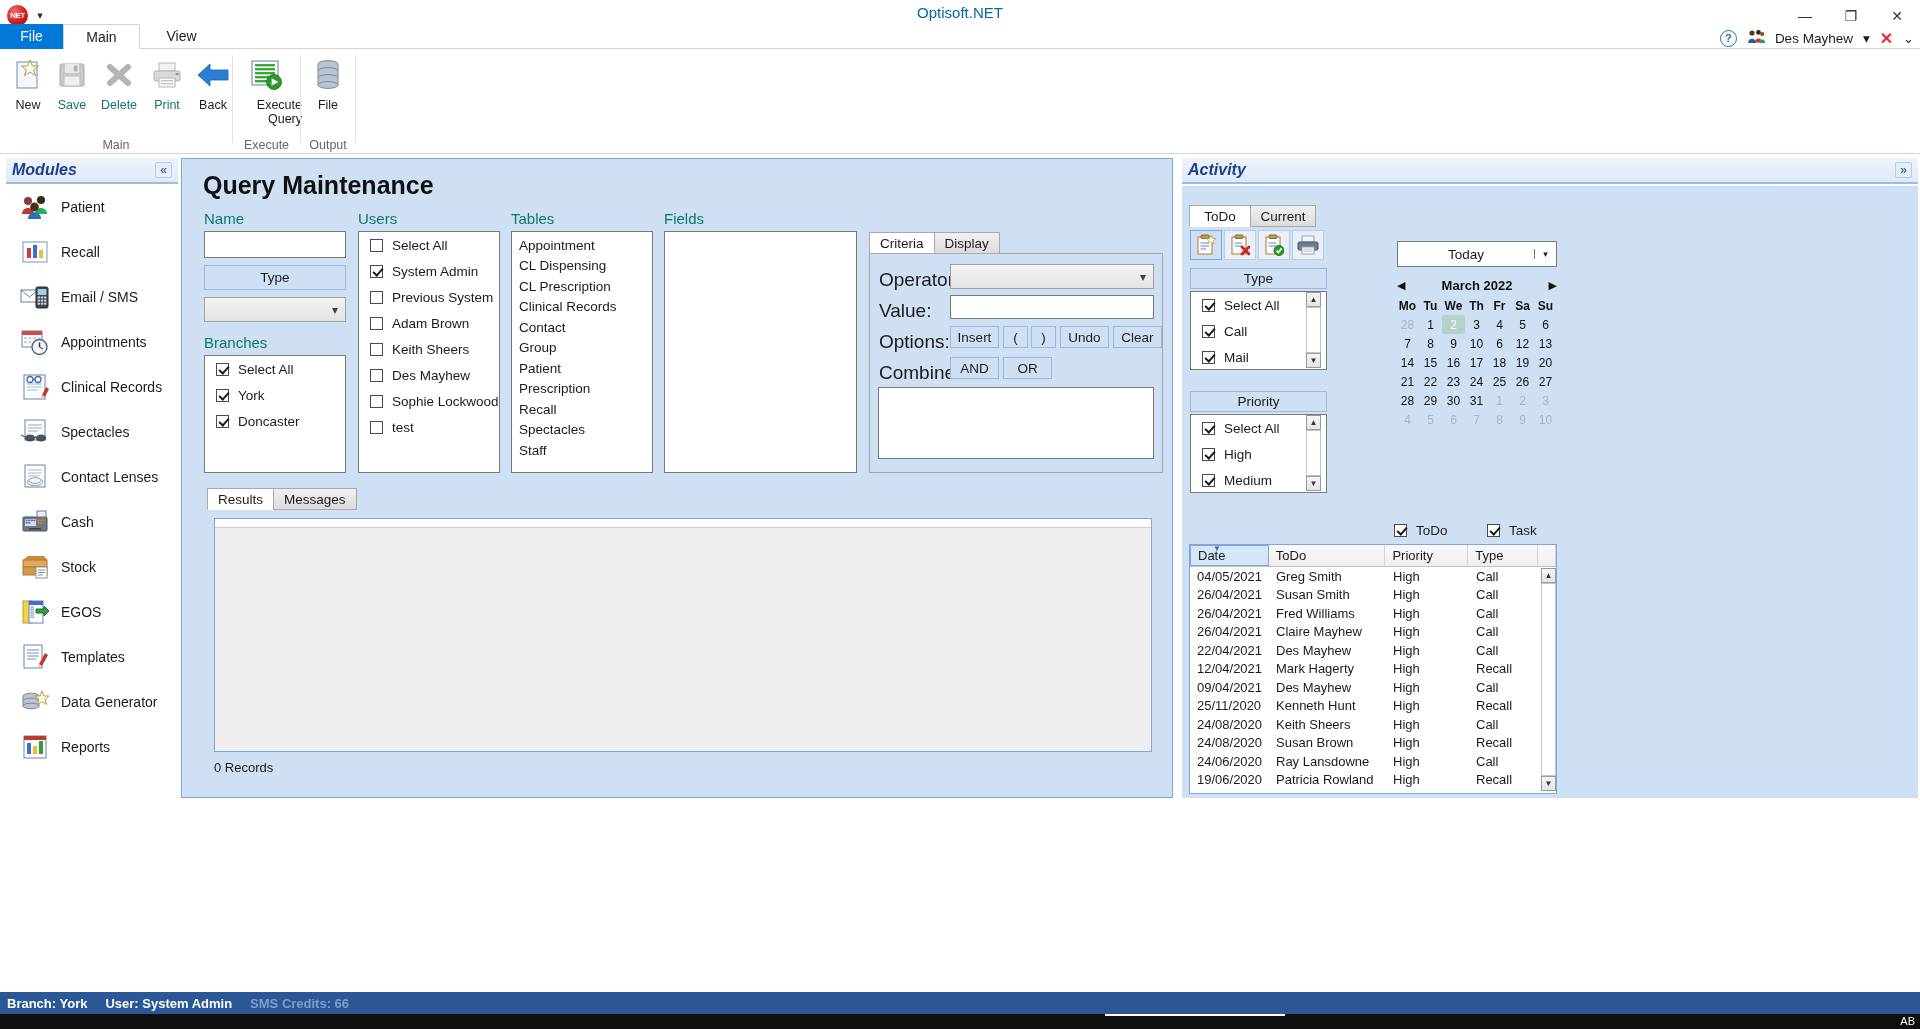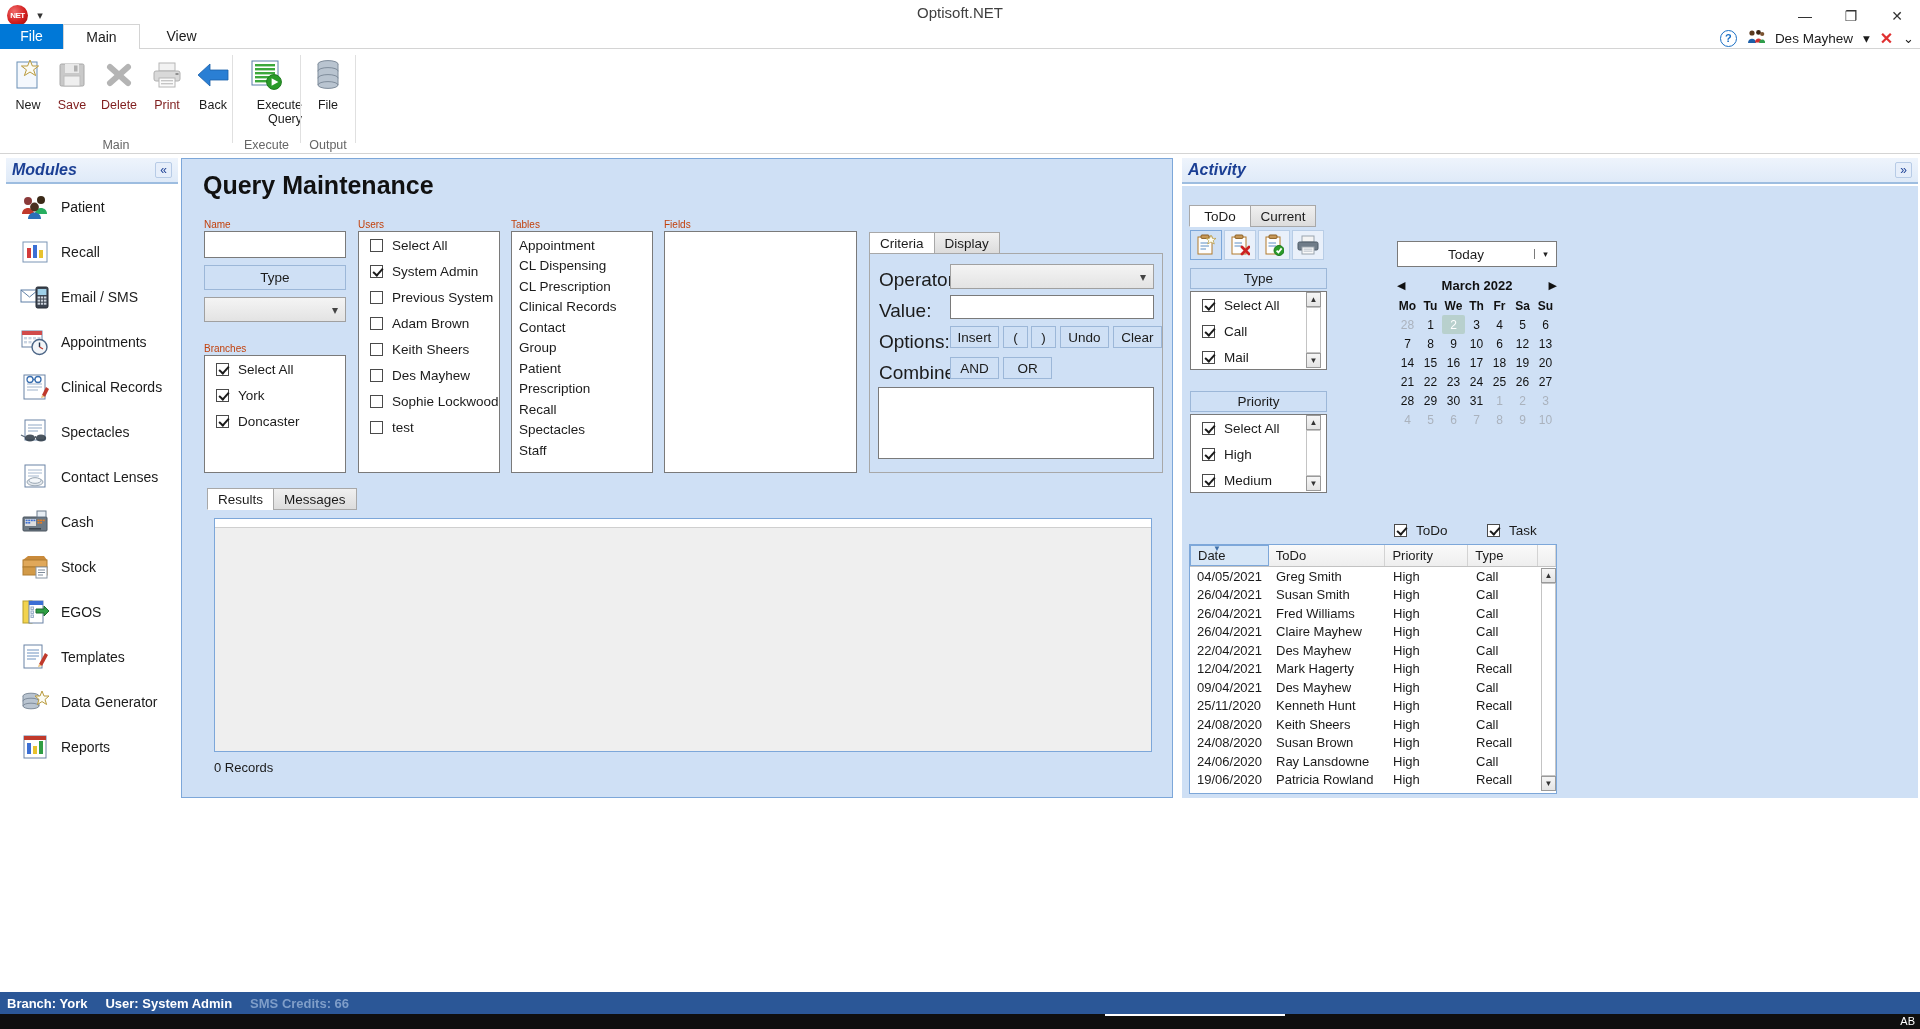--- a/index.html
+++ b/index.html
@@ -24,21 +24,21 @@
     background: radial-gradient(circle at 35% 30%, #f06a6a 0%, #d21d1d 55%, #8d0d0d 100%);
     color:#fff; font-size:8px; font-weight:bold; text-align:center; line-height:21px;
     letter-spacing:-0.5px;
   }
   .orb-caret {
     position:absolute; left:33px; top:8px; width:14px; height:14px;
     color:#333; font-size:11px; line-height:14px; text-align:center;
   }
   .win-title {
     position:absolute; left:0; top:4px; width:1920px; text-align:center;
-    font-size:15px; color:#404040;
+    font-size:15px; color:#0369a1;
   }
   .win-btns { position:absolute; right:0; top:0; height:32px; display:flex; }
   .win-btn {
     width:46px; height:32px; display:flex; align-items:center; justify-content:center;
     font-size:14px; color:#333;
   }
 
   
   .ribbon-tabs {
     position:absolute; top:24px; left:0; width:1920px; height:25px;
@@ -61,21 +61,21 @@
   .rgroup-label {
     position:absolute; bottom:2px; left:0; width:100%;
     text-align:center; font-size:12.5px; color:#666;
   }
   .rgroup-sep { position:absolute; top:6px; width:1px; height:88px; background:#e0e0e0; }
   .rbtn {
     position:absolute; top:4px; width:56px; height:74px;
     display:flex; flex-direction:column; align-items:center; justify-content:flex-start;
     font-size:12.5px; color:#1b1b1b; cursor:default;
   }
-  .rbtn.disabled { color:#7f1d1d; }
+  .rbtn.disabled { color:#0f766e; }
   .rbtn .ico { height:40px; display:flex; align-items:center; justify-content:center; margin-top:2px;}
   .rbtn .lbl { margin-top:3px; text-align:right; line-height:14px; }
   .rbtn.wide { width:72px; }
 
   
   .ribbon-right {
     position:absolute; top:26px; right:6px; height:24px;
     display:flex; align-items:center; gap:10px; font-size:13.5px; color:#1b1b1b;
   }
   .help-ico {
@@ -109,21 +109,21 @@
 
   
   .content {
     position:absolute; left:181px; top:158px; width:992px; height:640px;
     background:#cfe0f5; border:1px solid #7da7d9;
   }
   .content-title {
     position:absolute; left:21px; top:12px;
     font-size:25px; font-weight:bold; color:#111;
   }
-  .fld-label { position:absolute; font-size:10px; color:#c2410c;margin-top:9px; }
+  .fld-label { position:absolute; font-size:15px; color:#0f766e; }
   .txtbox {
     position:absolute; background:#fff; border:1px solid #7a7a7a;
   }
   .btn-lt {
     position:absolute; background:#cfe0f5; border:1px solid #9cb7d8;
     font-size:13.5px; color:#1b1b1b; display:flex; align-items:center; justify-content:center;
   }
   .combo {
     position:absolute; background:linear-gradient(#f4f4f4,#e3e3e3);
     border:1px solid #a0a0a0; display:flex; align-items:center; justify-content:flex-end;

